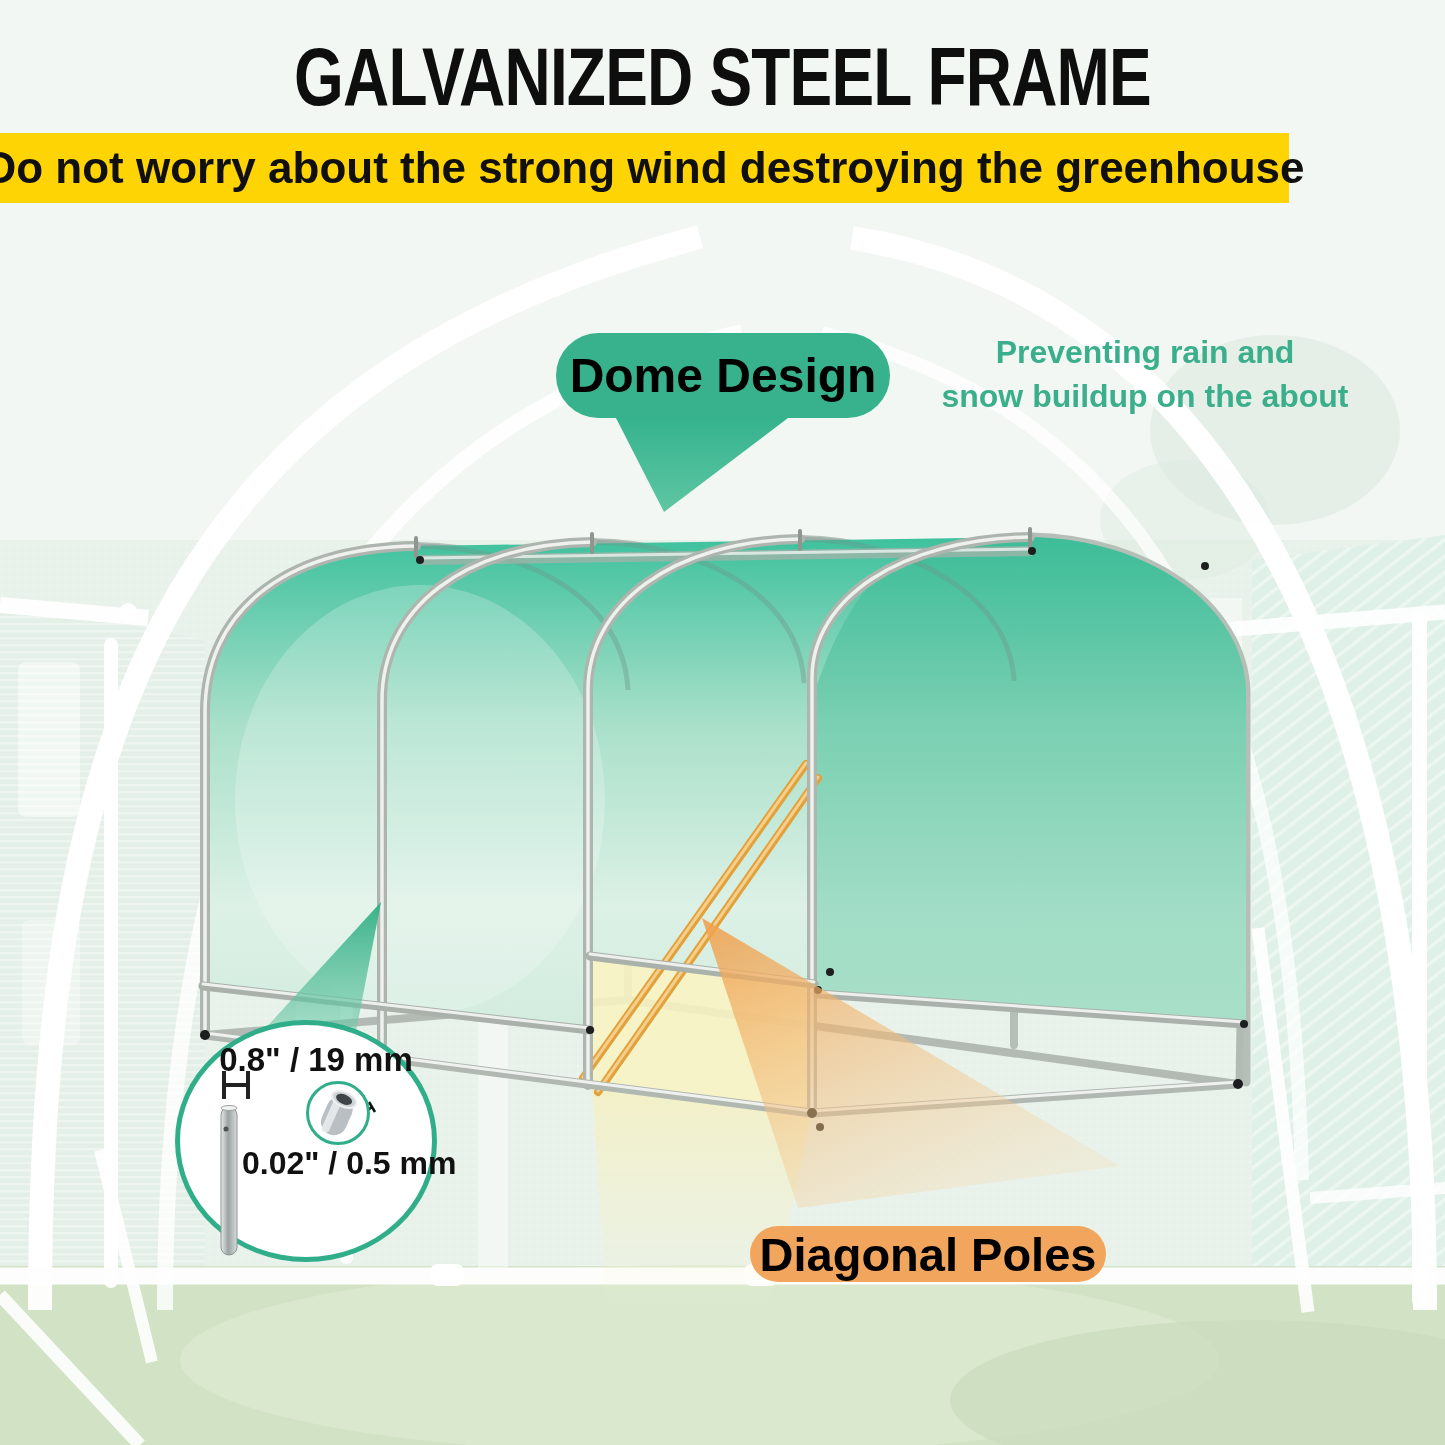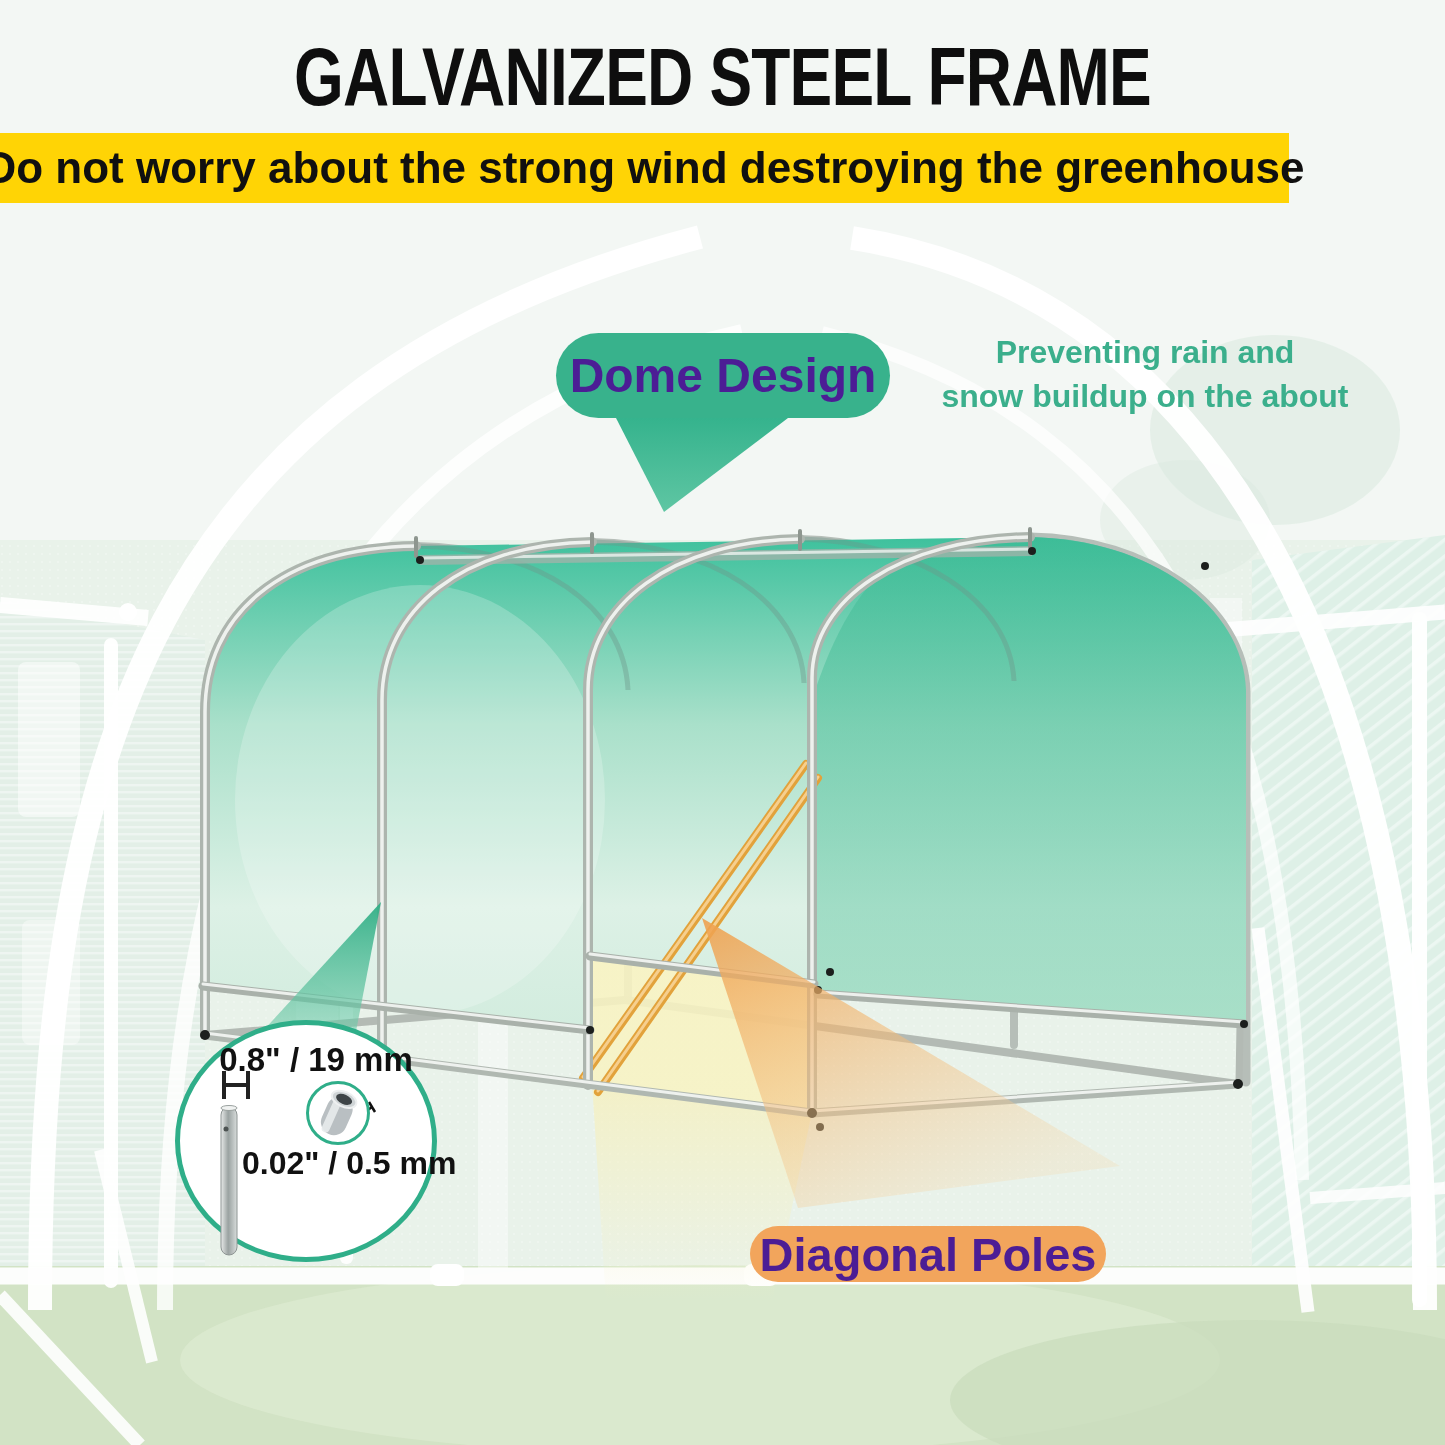--- a/index.html
+++ b/index.html
@@ -8,21 +8,21 @@
   .stage svg.scene{position:absolute;left:0;top:0;}
   
   .page-title{position:absolute;left:0;top:30px;width:1445px;text-align:center;
     font-size:82px;font-weight:bold;color:#0e0e0e;letter-spacing:-1px;
     transform:scaleX(0.78);transform-origin:center;white-space:nowrap;}
   .banner{position:absolute;left:0;top:133px;width:1289px;height:70px;
     background:#FFD405;display:flex;align-items:center;justify-content:center;}
   .banner-text{font-size:44px;font-weight:bold;color:#101010;white-space:nowrap;}
   
   .pill{position:absolute;display:flex;align-items:center;justify-content:center;
-    color:#4c1d95;font-weight:bold;white-space:nowrap;}
+    color:#000000;font-weight:bold;white-space:nowrap;}
   .pill-dome{left:556px;top:333px;width:334px;height:85px;border-radius:43px;
     background:#38B28C;font-size:48px;}
   .pill-diagonal{left:750px;top:1182px;width:356px;height:56px;border-radius:40px;
     background:#F2A55C;font-size:47px;margin-top:44px;}
   
   .note{position:absolute;text-align:center;font-weight:bold;color:#3BAF8C;}
   .note-rain{left:880px;top:330px;width:530px;font-size:32px;line-height:44px;}
   .note-poles{left:110px;top:1284px;width:400px;font-size:43px;line-height:44px;color:#2FA983;}
   
   .callout{position:absolute;left:175px;top:1020px;width:262px;height:242px;

